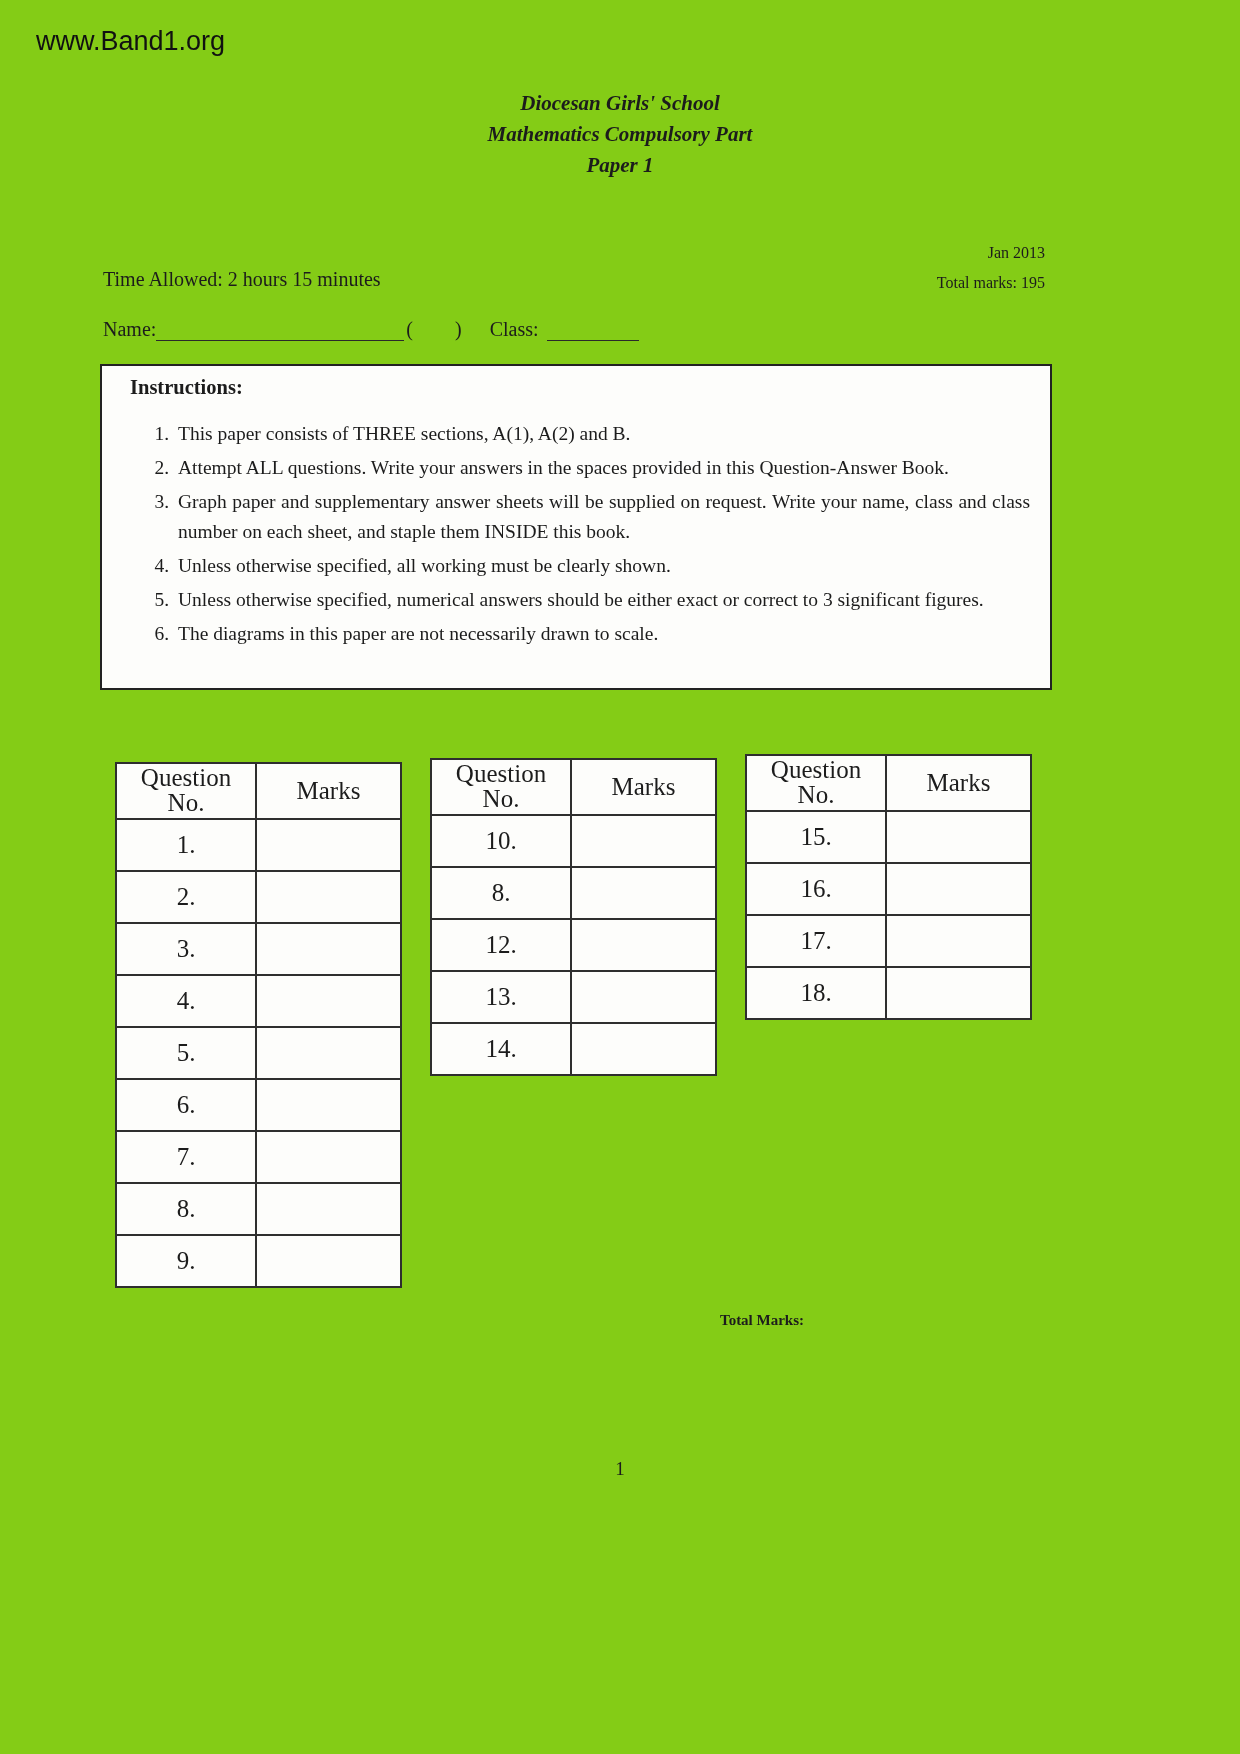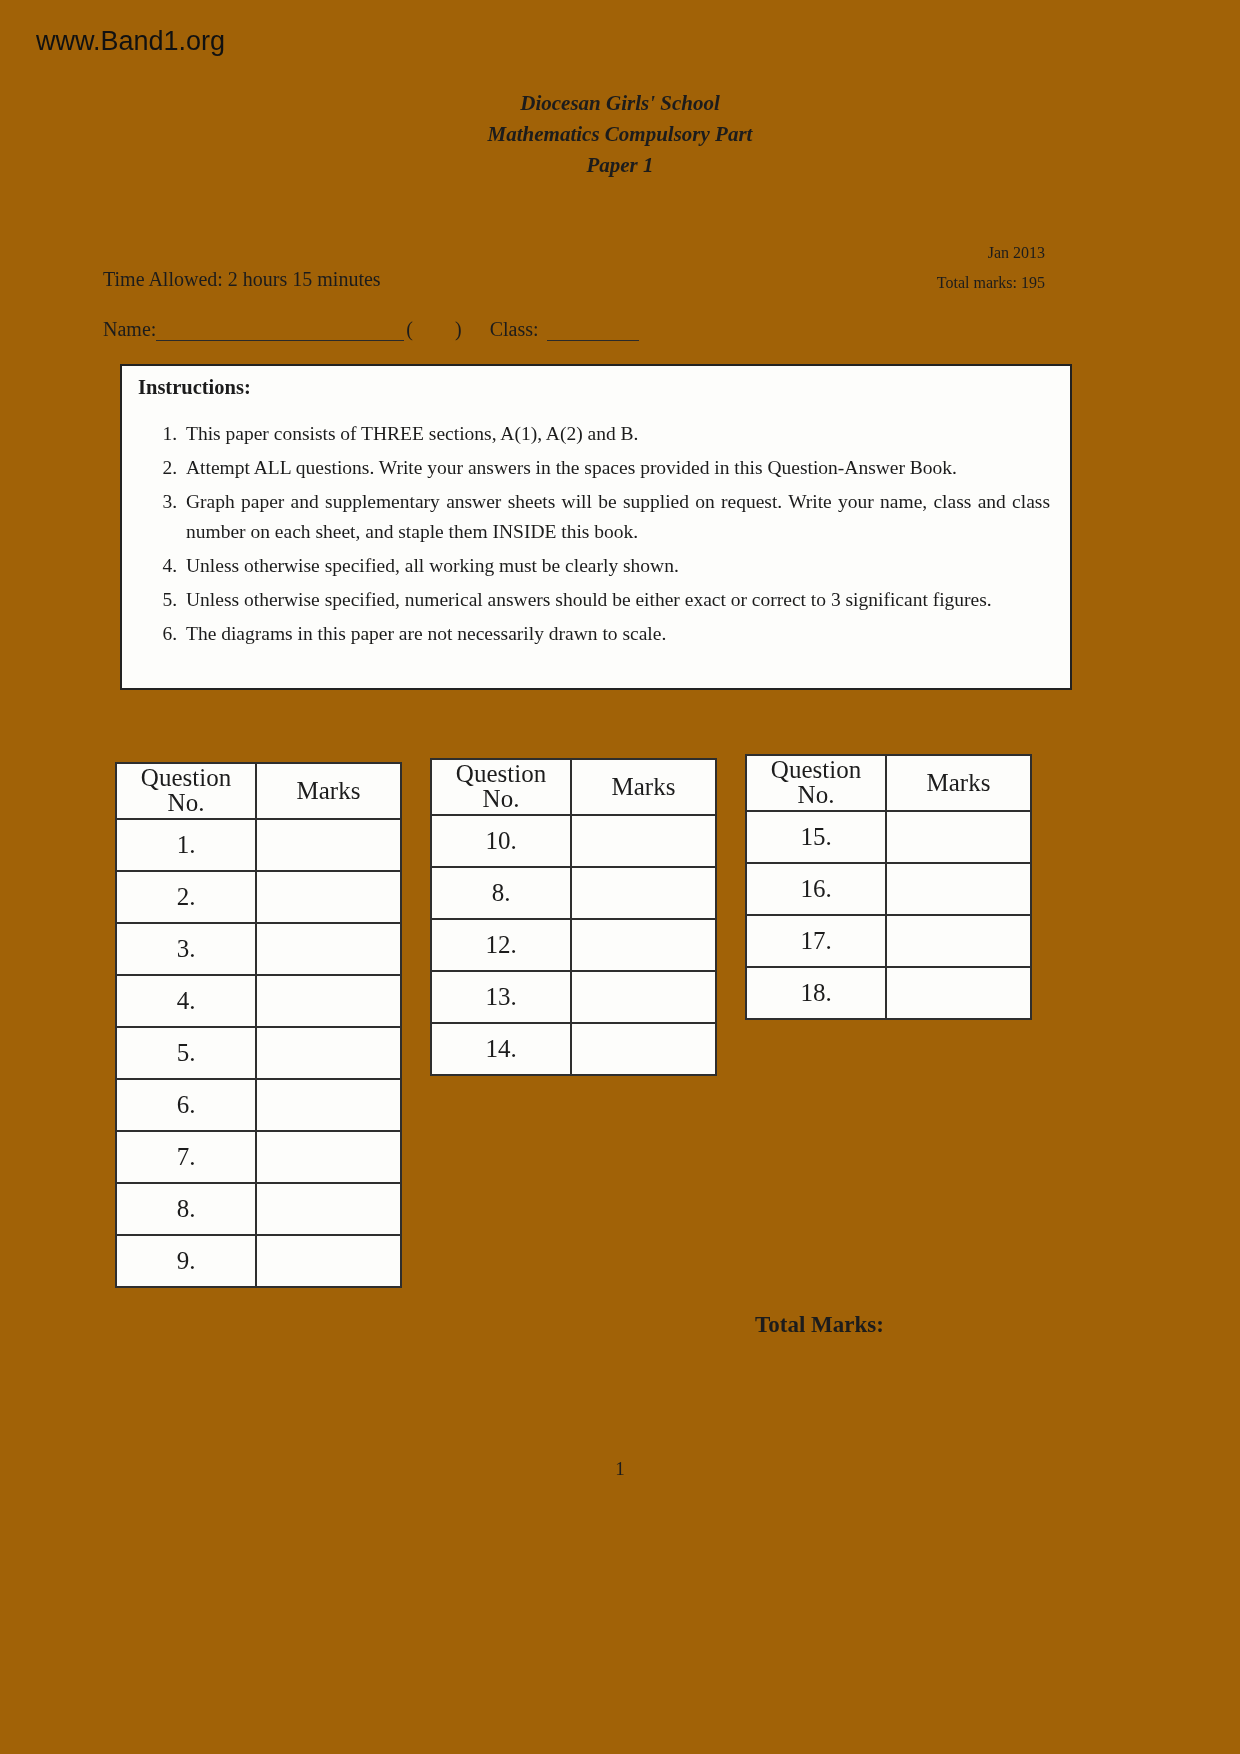--- a/index.html
+++ b/index.html
@@ -2,21 +2,21 @@
 <html><head>
 <meta charset="utf-8">
 <style>
   * { margin: 0; padding: 0; box-sizing: border-box; }
   html, body { background: #e9e9e9; }
   .page {
     position: relative;
     width: 1240px;
     height: 1754px;
     margin: 0 auto;
-    background: #a16207;
+    background: #84cc16;
     font-family: "Liberation Serif", serif;
     color: #1c1c1c;
     overflow: hidden;
   }
   .watermark {
     position: absolute;
     top: 26px;
     left: 36px;
     font-family: "Liberation Sans", sans-serif;
     font-size: 27px;
@@ -65,23 +65,22 @@
   .paren-open { margin-left: 2px; }
   .paren-close { margin-left: 42px; }
   .class-label { margin-left: 28px; }
   .instructions-box {
     position: absolute;
     top: 364px;
     left: 100px;
     width: 952px;
     min-height: 326px;
     border: 2.5px solid #222;
-    padding: 10px 20px 16px 16px;
+    padding: 10px 20px 16px 28px;
     background: #fdfdfb;
-    margin-left: 20px;
   }
   .instructions-title {
     font-weight: bold;
     font-size: 20.5px;
     margin-bottom: 20px;
   }
   .instructions-list {
     list-style-position: outside;
     padding-left: 44px;
     font-size: 19.5px;
@@ -108,23 +107,23 @@
   .marks-table td { height: 52px; }
   .col-question { width: 140px; }
   .col-marks { width: 145px; }
   .th-question-inner { display: inline-block; max-width: 92px; line-height: 25px; }
   .table-1 { top: 762px; left: 115px; }
   .table-2 { top: 758px; left: 430px; }
   .table-3 { top: 754px; left: 745px; }
   .total-marks {
     position: absolute;
     top: 1312px;
-    left: 755px;
+    left: 720px;
     font-weight: bold;
-    font-size: 23px;
+    font-size: 15px;
     text-align: right;
   }
   .page-number {
     position: absolute;
     top: 1458px;
     left: 0;
     width: 100%;
     text-align: center;
     font-size: 19px;
   }

